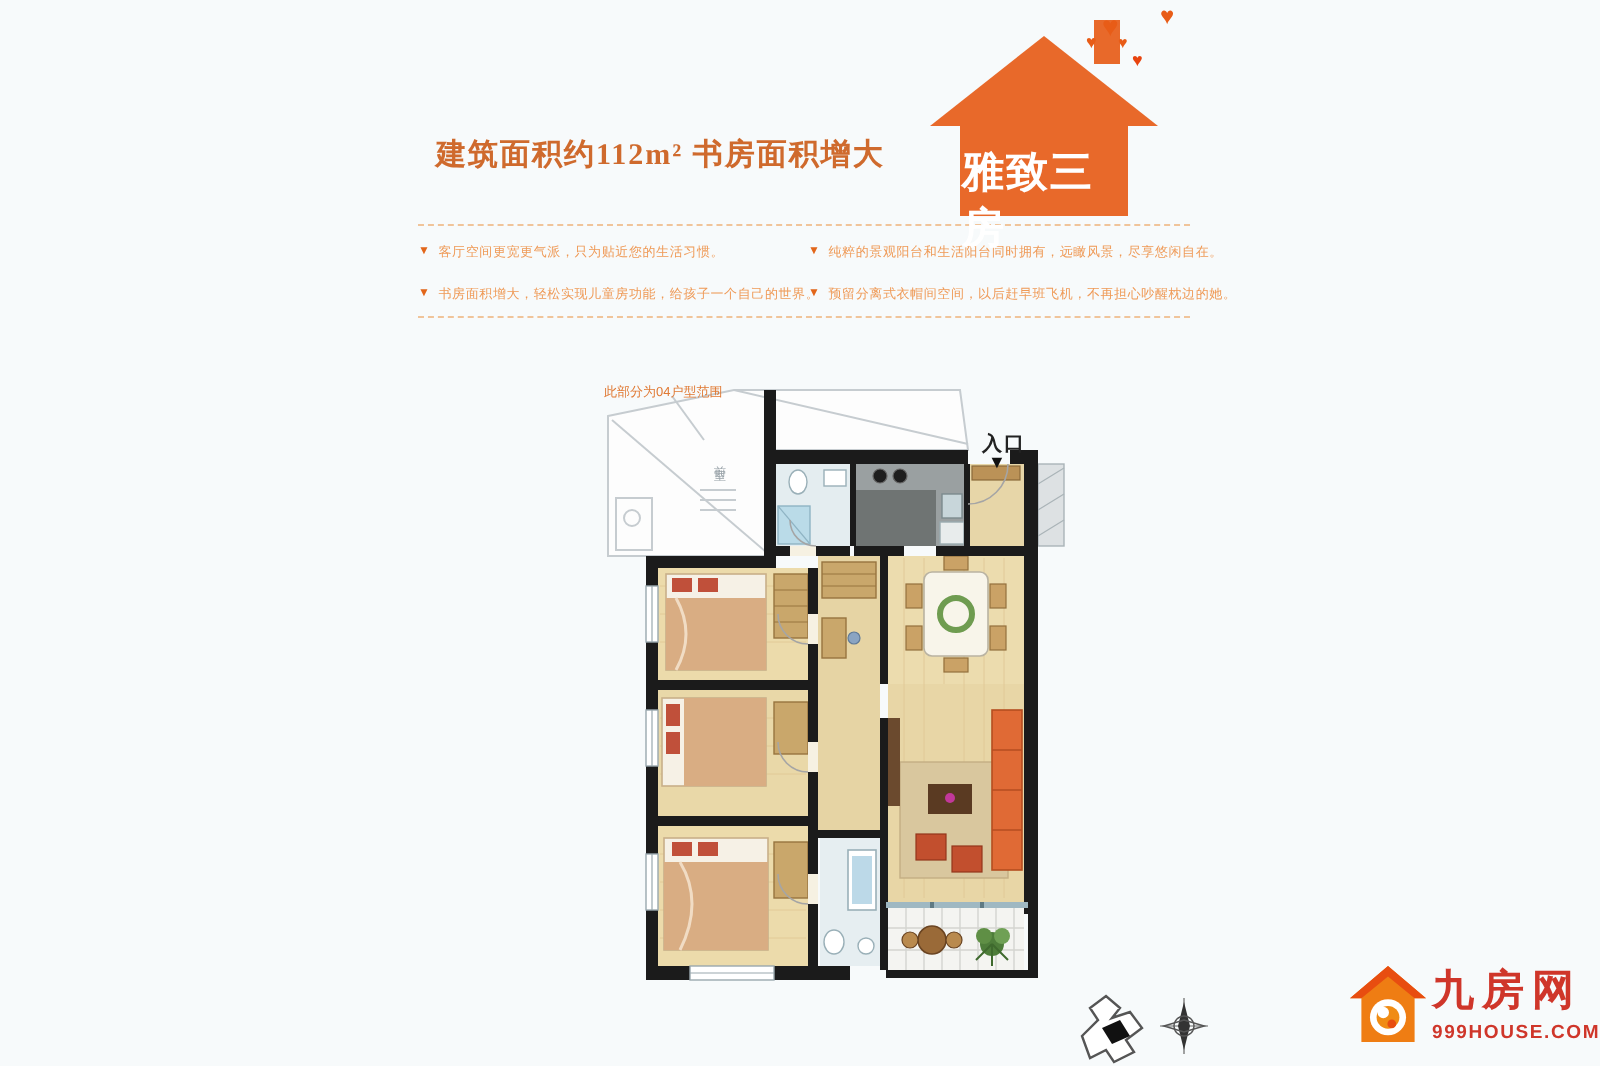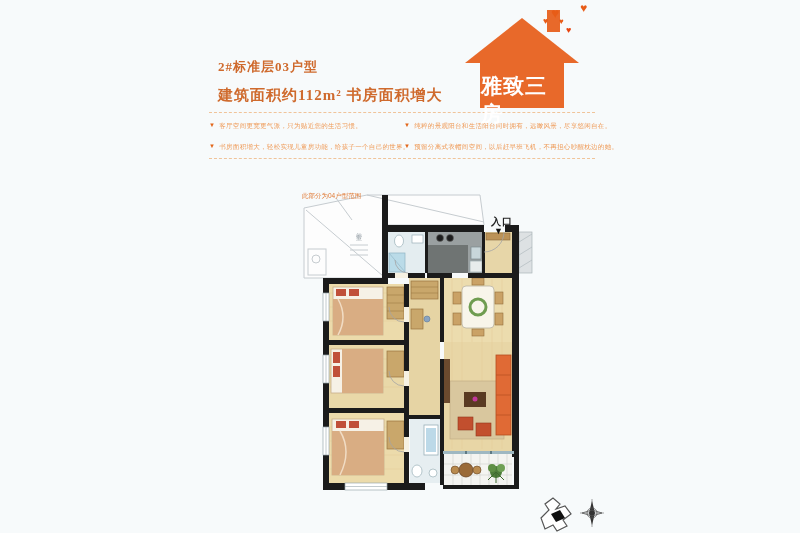--- a/index.html
+++ b/index.html
@@ -53,21 +53,20 @@
   .logo-name { font-size:21px; font-weight:bold; letter-spacing:4px;
     font-family:"Liberation Sans","DejaVu Sans",sans-serif; }
   .logo-domain { font-size:9.5px; font-weight:bold; letter-spacing:0.8px; margin-top:2px; }
 </style>
 </head>
 <body>
 
 <div class="page">
 
   <div class="title-block">
-    <div class="title-line1">2#标准层03户型</div>
     <div class="title-line2">建筑面积约112m² 书房面积增大</div>
   </div>
   <div class="divider d1"></div>
   <div class="divider d2"></div>
 
   <div class="feature f-l1">
     <span class="arrow">▼</span><span>客厅空间更宽更气派，只为贴近您的生活习惯。</span>
   </div>
   <div class="feature f-l2">
     <span class="arrow">▼</span><span>书房面积增大，轻松实现儿童房功能，给孩子一个自己的世界。</span>
@@ -268,14 +267,28 @@
     <polygon points="24,18 33,14 38,22 29,26" fill="#111"></polygon>
   </svg>
   <svg class="compass" width="30" height="32" viewBox="0 0 30 32">
     <line x1="15" y1="2" x2="15" y2="30" stroke="#666" stroke-width="0.6"></line>
     <line x1="3" y1="16" x2="27" y2="16" stroke="#666" stroke-width="0.6"></line>
     <polygon points="15,4 18,16 15,28 12,16" fill="#333"></polygon>
     <polygon points="5,16 15,13 25,16 15,19" fill="none" stroke="#555" stroke-width="0.8"></polygon>
     <circle cx="15" cy="16" r="5" fill="none" stroke="#555" stroke-width="0.7"></circle>
   </svg>
 
+  <div class="logo">
+    <svg width="38" height="40" viewBox="0 0 40 40">
+      <path d="M20,0 L40,17 L34,17 L34,40 L6,40 L6,17 L0,17 Z" fill="#ef7d13"></path>
+      <path d="M20,0 L40,17 L34,17 L20,5.5 L6,17 L0,17 Z" fill="#e84d10"></path>
+      <circle cx="20" cy="27" r="9.5" fill="#ffffff"></circle>
+      <circle cx="20" cy="27" r="6" fill="#f08c14"></circle>
+      <circle cx="17.5" cy="24.5" r="3" fill="#ffffff"></circle>
+      <circle cx="22" cy="30.5" r="2.3" fill="#e84d10"></circle>
+    </svg>
+    <div class="logo-text">
+      <div class="logo-name">九房网</div>
+      <div class="logo-domain">999HOUSE.COM</div>
+    </div>
+  </div>
 
 </div>
 
 </body></html>

